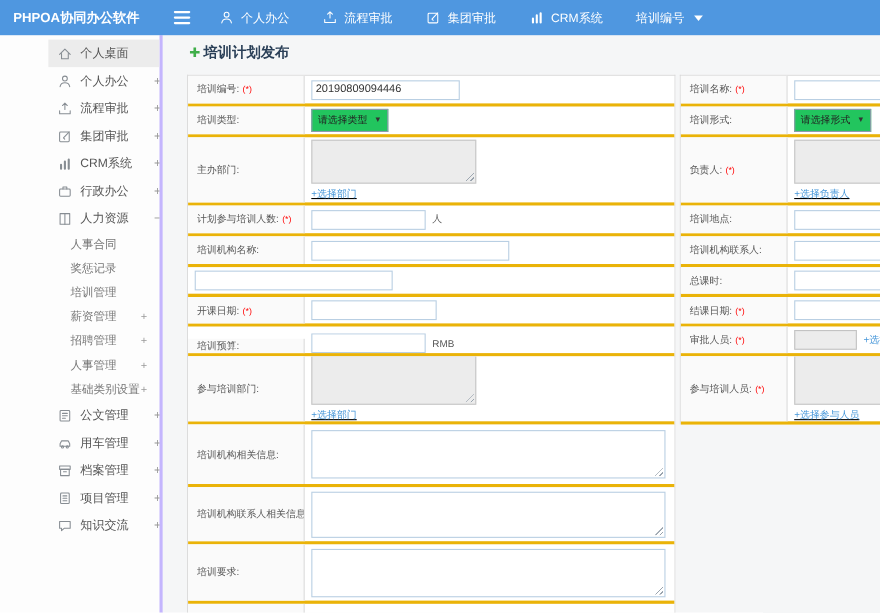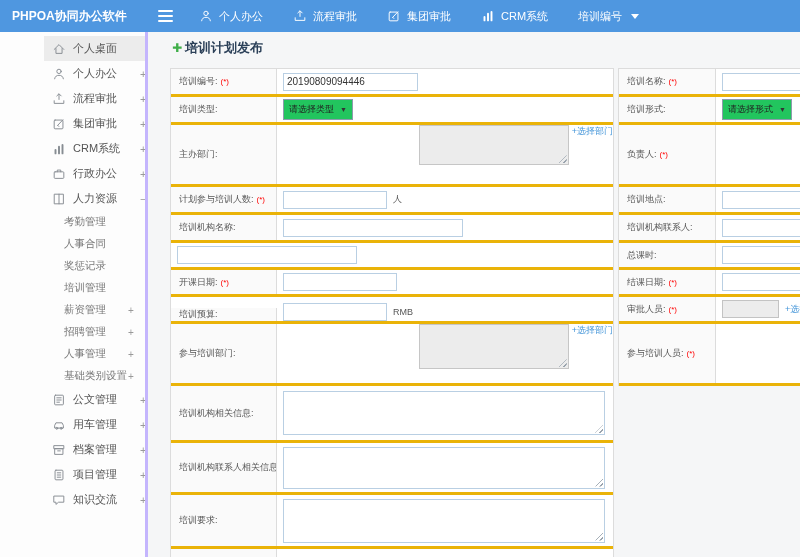--- a/index.html
+++ b/index.html
@@ -37,21 +37,21 @@
   
   .ftable{position:absolute;border:1px solid #dcdcdc;border-bottom:none;background:#fff;box-sizing:border-box;}
   .ftable.left{left:22px;top:36px;width:444px;}
   .ftable.right{left:470px;top:36px;width:430px;}
   .frow{display:flex;border-bottom:3px solid #eab308;background:#fff;box-sizing:border-box;}
   .fcell-label{width:106px;flex:none;border-right:1px solid #dcdcdc;display:flex;align-items:center;
                padding:0 4px 0 8px;background:#fafafa;color:#555;font-size:9px;white-space:nowrap;
                overflow:hidden;box-sizing:border-box;}
   .ftable.right .fcell-label{width:97px;}
   .fcell-field{flex:1;display:flex;align-items:center;padding-left:6px;overflow:hidden;min-width:0;}
-  .fcell-field.col{flex-direction:row;align-items:flex-start;justify-content:flex-end;gap:3px;}
+  .fcell-field.col{flex-direction:column;align-items:flex-start;justify-content:center;gap:3px;text-decoration:underline;}
   .req{color:#ff0000;margin-left:3px;font-size:8px;}
   .txt{height:18px;border:1px solid #b9cfe3;font-size:10px;padding:0 3px;color:#333;
        box-sizing:border-box;background:#fff;flex:none;}
   .txt.grey{background:#ececec;border-color:#c3c3c3;}
   .sel{display:inline-flex;align-items:center;height:19px;border:1px solid #8d9bac;background:#22c55e;
        padding:0 5px;font-size:9px;color:#222;gap:6px;cursor:pointer;flex:none;}
   .sel-caret{font-size:7px;color:#333;}
   .garea{background:#ececec;border:1px solid #c6c6c6;position:relative;box-sizing:border-box;flex:none;}
   .warea{background:#fff;border:1px solid #b9cfe3;position:relative;box-sizing:border-box;flex:none;}
   .rz::after{content:"";position:absolute;right:1px;bottom:1px;width:8px;height:8px;
@@ -175,23 +175,20 @@
         <svg viewBox="0 0 16 16" fill="none" stroke="currentColor" stroke-width="1.1" stroke-linecap="round" stroke-linejoin="round">
           <rect x="3" y="2.5" width="10" height="11"></rect>
           <path d="M8 2.5 V13.5"></path>
         </svg>
       </span>
       <span class="side-label">人力资源</span>
       <span class="expand">−</span>
     </div>
     <div class="side-sub">
       <div class="sub-item">
-        <span class="sub-label">考勤管理</span>
-      </div>
-      <div class="sub-item">
         <span class="sub-label">人事合同</span>
       </div>
       <div class="sub-item">
         <span class="sub-label">奖惩记录</span>
       </div>
       <div class="sub-item">
         <span class="sub-label">培训管理</span>
       </div>
       <div class="sub-item">
         <span class="sub-label">薪资管理</span>

